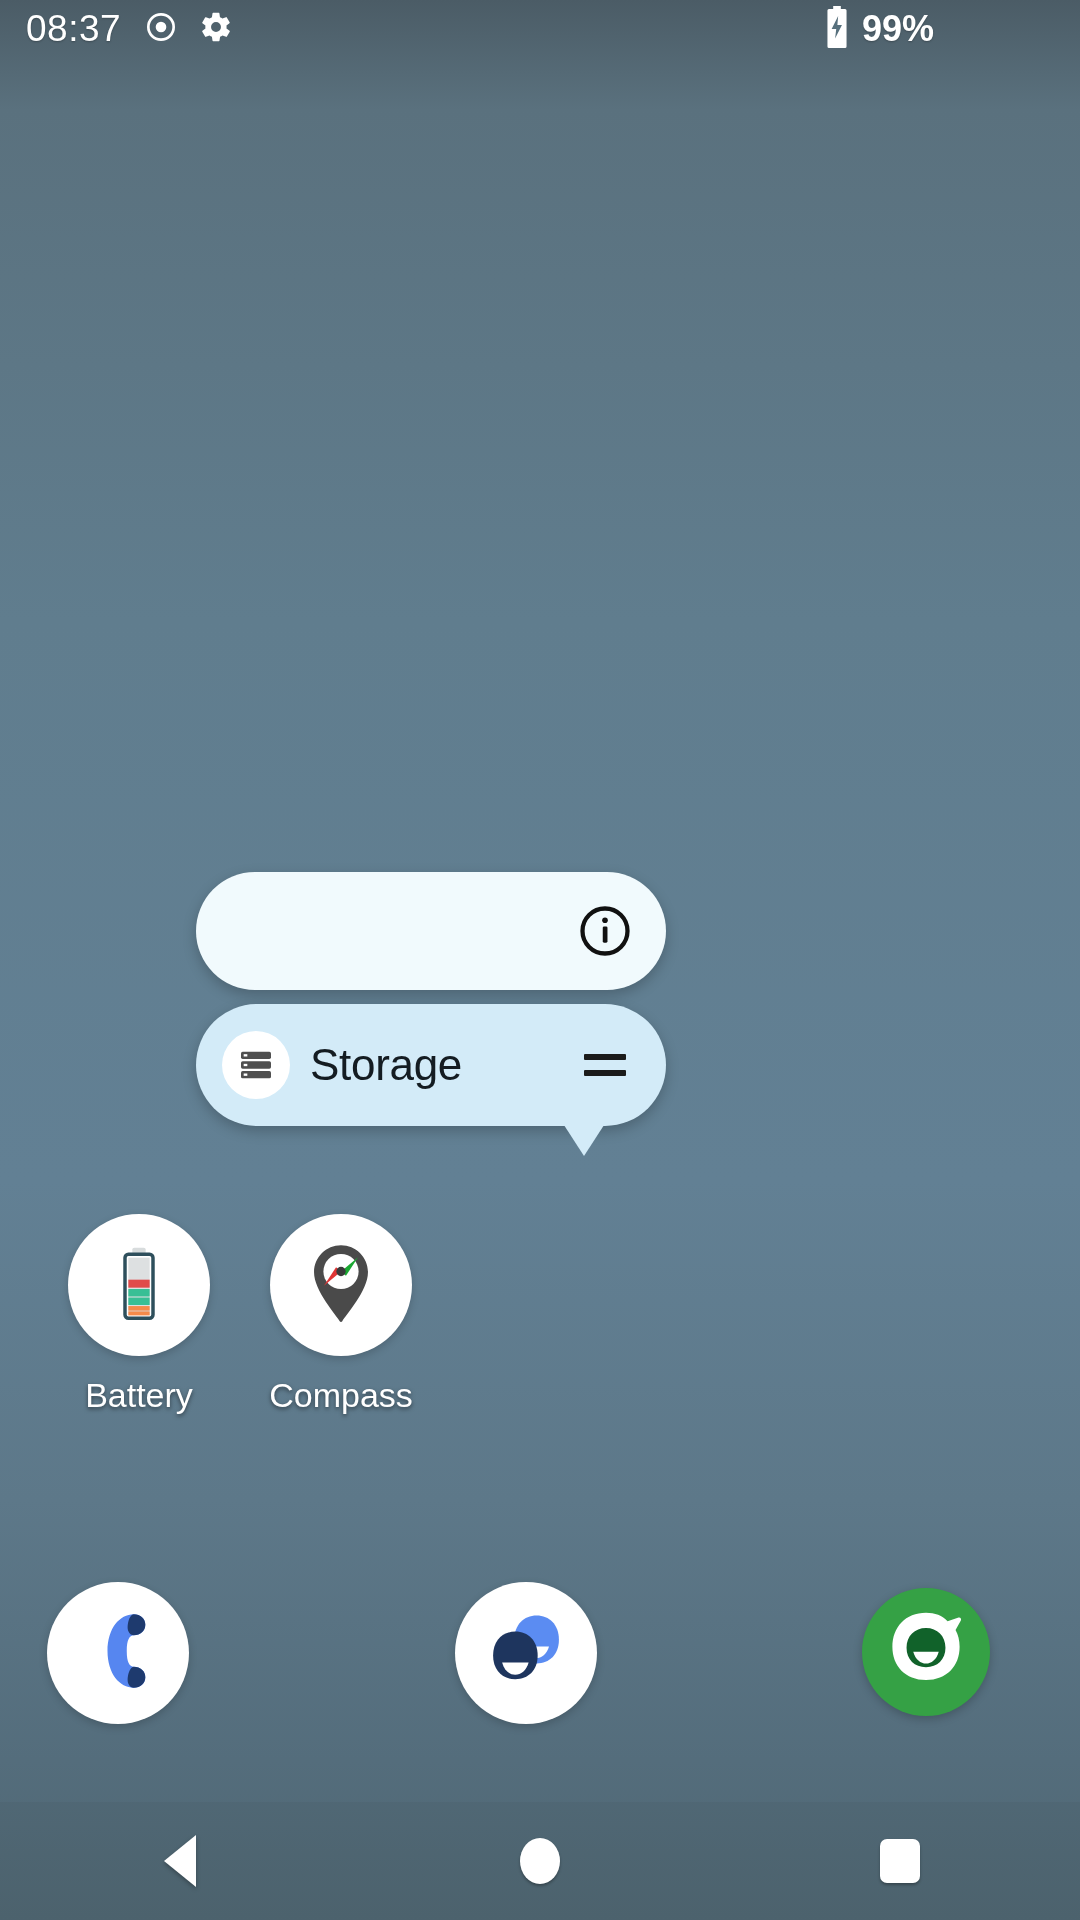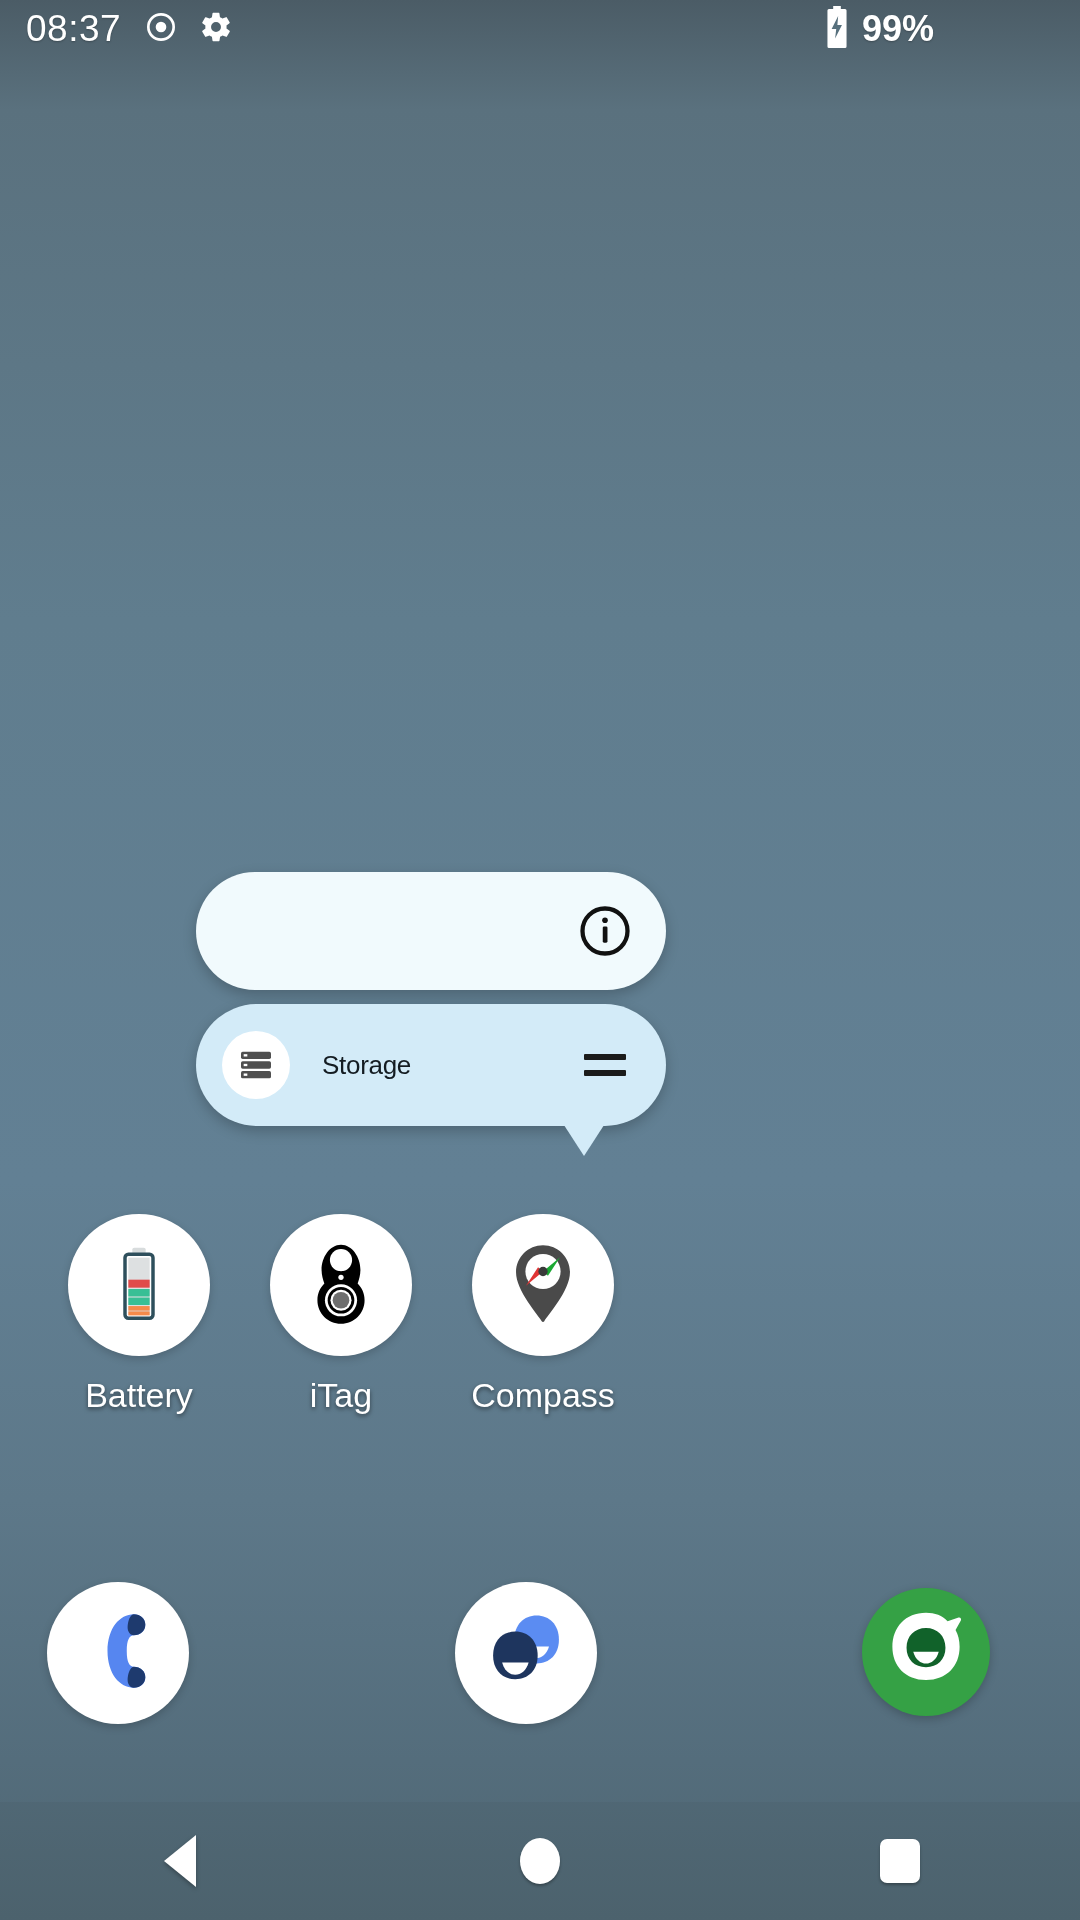--- a/index.html
+++ b/index.html
@@ -56,21 +56,21 @@
     border-left:22px solid transparent;
     border-right:22px solid transparent;
     border-top:34px solid #d3ebf8;
   }
   .bubble-app-icon{
     width:68px; height:68px; border-radius:50%;
     background:#ffffff; margin-left:26px;
     display:flex; align-items:center; justify-content:center; flex:none;
   }
   #storage-label{
-    margin-left:32px; font-size:26px; color:#141c22; font-weight:400;
+    margin-left:20px; font-size:44px; color:#141c22; font-weight:400;
     letter-spacing:-.3px;
   }
   #drag-handle{
     margin-left:auto; margin-right:40px;
     width:42px; height:22px; flex:none;
     display:flex; flex-direction:column; justify-content:space-between;
   }
   #drag-handle i{ display:block; height:6px; background:#1b1b1b; border-radius:1px; }
 
   
@@ -185,35 +185,20 @@
         <rect x="12" y="26" width="16" height="6" fill="#e04b4b"></rect>
         <rect x="12" y="33" width="16" height="5.6" fill="#38bf95"></rect>
         <rect x="12" y="39.4" width="16" height="5.6" fill="#38bf95"></rect>
         <rect x="12" y="45.8" width="16" height="3.4" fill="#f58a4a"></rect>
         <rect x="12" y="49.8" width="16" height="3" fill="#f58a4a"></rect>
       </svg>
     </div>
     <div class="app-label">Battery</div>
   </div>
 
-  <div class="app-cell">
-    <div class="app-icon">
-      <svg width="86" height="86" viewBox="0 0 48 62">
-        <path d="M24 2c-8 0-14 9-14 18 0 4 1 7 2 10-3 3-5 7-5 12 0 9.4 7.6 17 17 17s17-7.6 17-17c0-5-2-9-5-12 1-3 2-6 2-10C38 11 32 2 24 2z" fill="#000000"></path>
-        <circle cx="24" cy="13" r="8" fill="#ffffff"></circle>
-        <circle cx="24" cy="25.5" r="1.9" fill="#ffffff"></circle>
-        <circle cx="24" cy="42" r="14" fill="#000000"></circle>
-        <circle cx="24" cy="42" r="11.6" fill="#ffffff"></circle>
-        <circle cx="24" cy="42" r="9.6" fill="#000000"></circle>
-        <circle cx="24" cy="42" r="7.6" fill="#ffffff"></circle>
-        <circle cx="24" cy="42" r="6" fill="#6e6e6e"></circle>
-      </svg>
-    </div>
-    <div class="app-label">iTag</div>
-  </div>
 
   <div class="app-cell">
     <div class="app-icon">
       <svg width="88" height="88" viewBox="0 0 48 62">
         <path d="M24 3C13.5 3 5 11.5 5 22c0 13 15.5 30 18.1 34.5.4.7 1.4.7 1.8 0C27.5 52 43 35 43 22 43 11.5 34.5 3 24 3z" fill="#4a4a4a"></path>
         <circle cx="24" cy="21.5" r="12.4" fill="#ffffff"></circle>
         <path d="M24 21.5 L36 11.5 L27.5 24.5 Z" fill="#1aa832"></path>
         <path d="M24 21.5 L12 31.5 L20.5 18.5 Z" fill="#e03434"></path>
         <circle cx="24" cy="21.5" r="3.3" fill="#3a3a3a"></circle>
       </svg>

